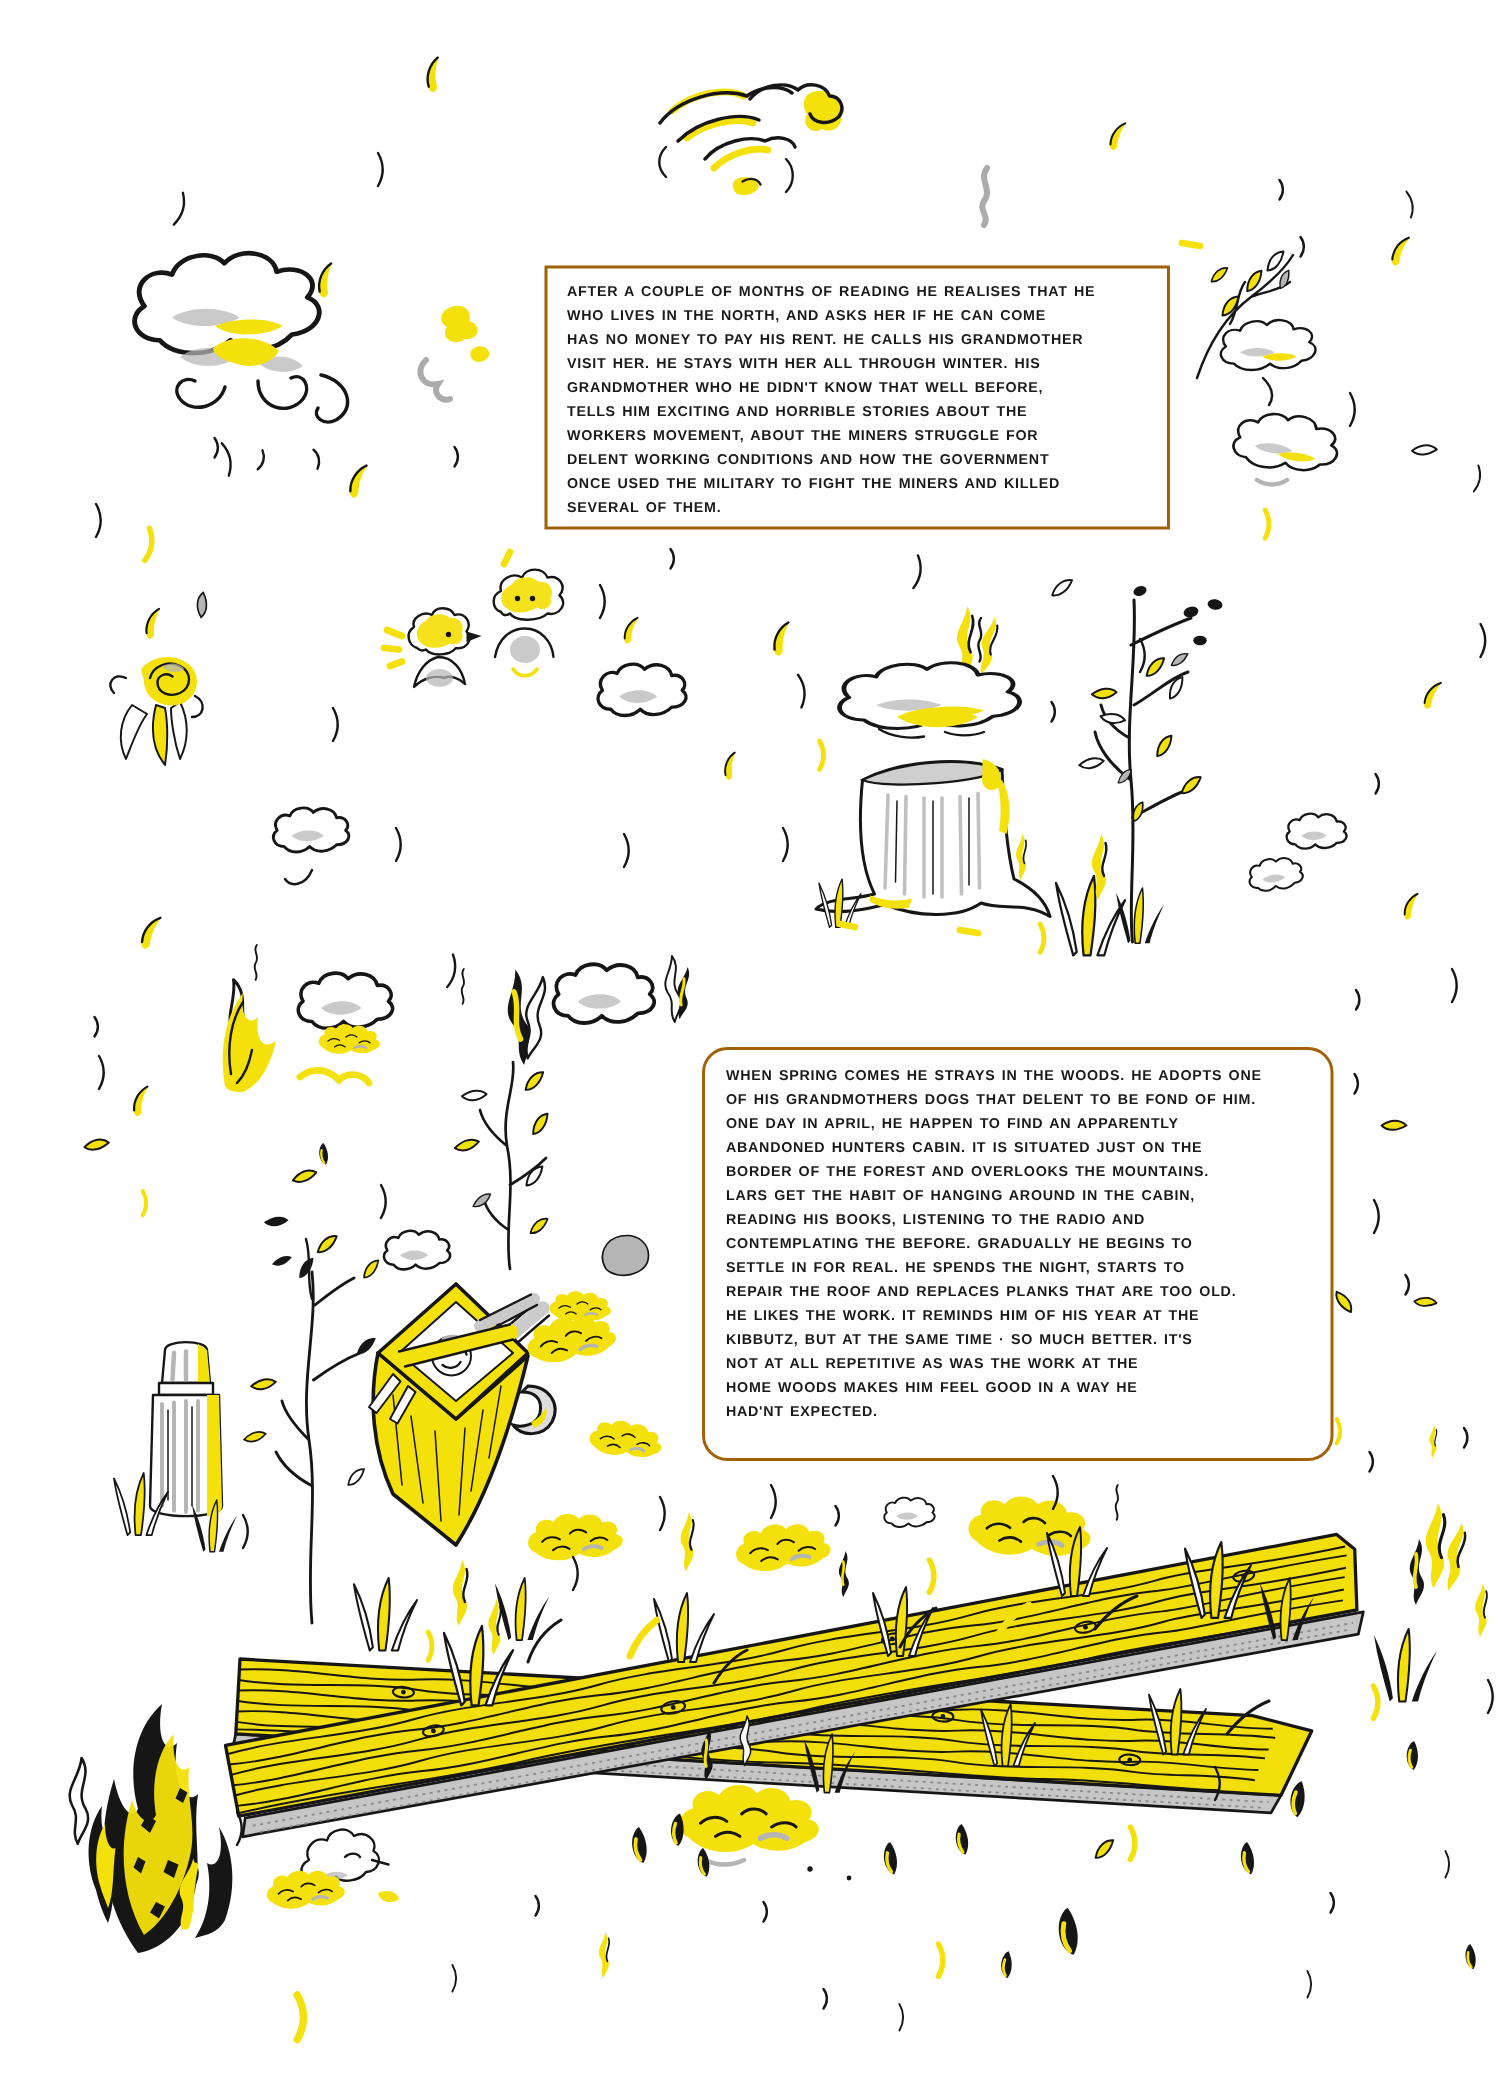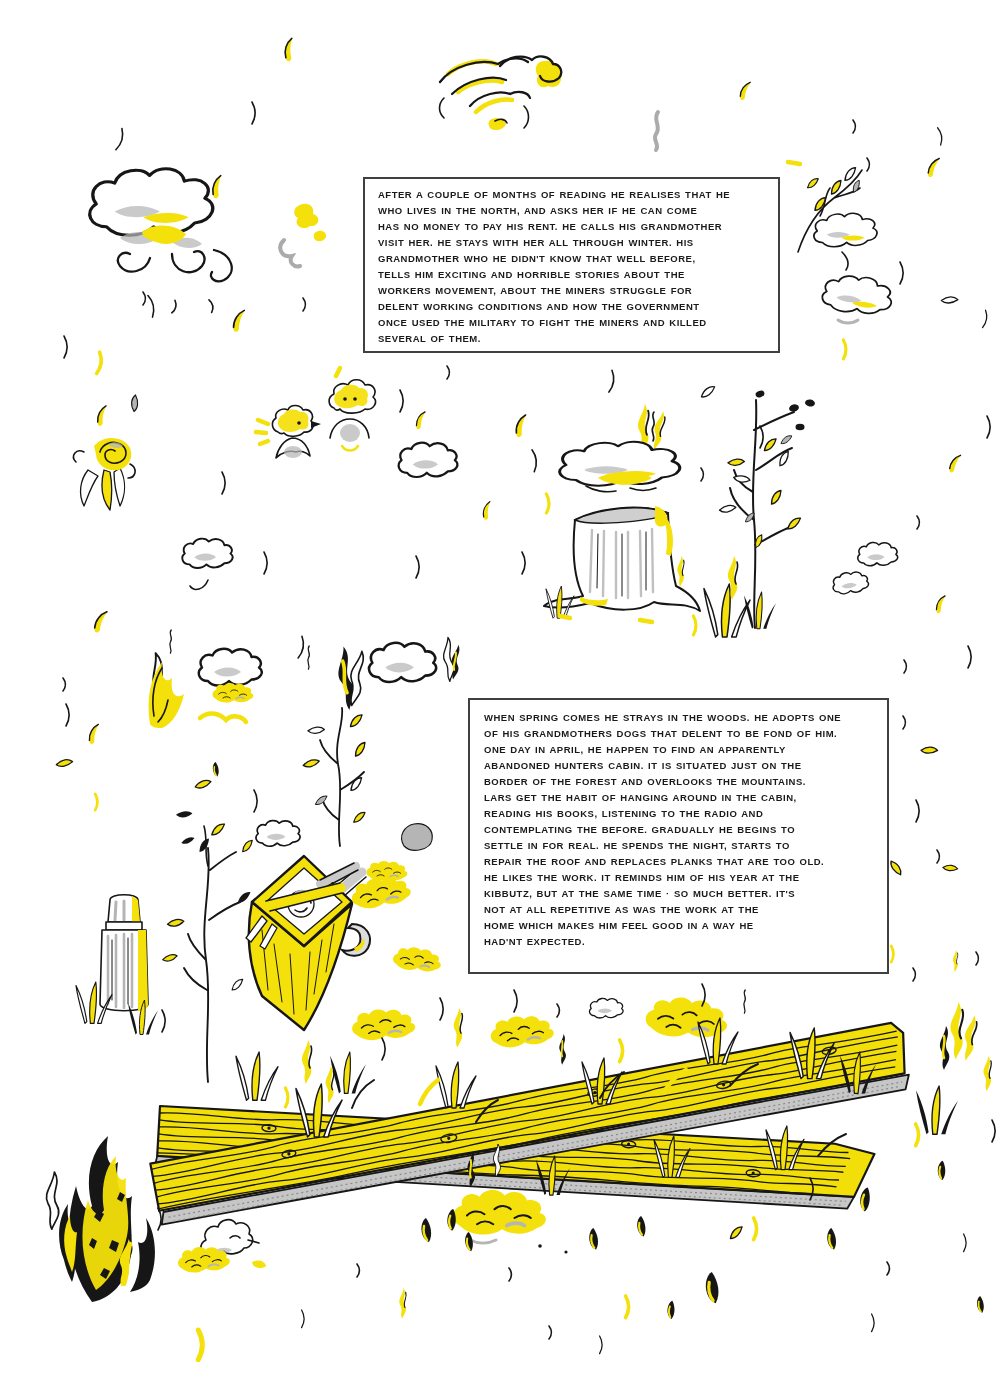--- a/index.html
+++ b/index.html
@@ -1,19 +1,19 @@
 <!DOCTYPE html>
 <html><head>
 <meta charset="utf-8">
 <style>
   html,body{margin:0;padding:0;background:#ffffff;}
   #page{position:relative;width:1003px;height:1400px;background:#ffffff;overflow:hidden;
         font-family:"Liberation Sans",sans-serif;}
   #art{position:absolute;inset:0;z-index:1;}
-  .caption{position:absolute;z-index:2;background:#ffffff;border:2px solid #404040;
+  .caption{position:absolute;z-index:2;background:#ffffff;border:2px solid #a16207;
            box-sizing:border-box;overflow:hidden;}
   .ln{font-size:9.5px;font-weight:600;letter-spacing:.5px;word-spacing:1.1px;
       line-height:16px;color:#1a1a1a;white-space:nowrap;}
   
   .st{fill:none;stroke:#161616;stroke-width:1.6;stroke-linecap:round;stroke-linejoin:round}
   .stB{fill:none;stroke:#161616;stroke-width:2.3;stroke-linecap:round;stroke-linejoin:round}
   .ys{fill:none;stroke:#f4e00a;stroke-width:2.5;stroke-linecap:round}
   .yS{fill:none;stroke:#f4e00a;stroke-width:4.5;stroke-linecap:round}
   .gs{fill:none;stroke:#b5b5b5;stroke-width:3;stroke-linecap:round}
   .gst{fill:none;stroke:#ababab;stroke-width:4;stroke-linecap:round}
@@ -550,31 +550,31 @@
   <div class="ln">HAS NO MONEY TO PAY HIS RENT. HE CALLS HIS GRANDMOTHER</div>
   <div class="ln">VISIT HER. HE STAYS WITH HER ALL THROUGH WINTER. HIS</div>
   <div class="ln">GRANDMOTHER WHO HE DIDN'T KNOW THAT WELL BEFORE,</div>
   <div class="ln">TELLS HIM EXCITING AND HORRIBLE STORIES ABOUT THE</div>
   <div class="ln">WORKERS MOVEMENT, ABOUT THE MINERS STRUGGLE FOR</div>
   <div class="ln">DELENT WORKING CONDITIONS AND HOW THE GOVERNMENT</div>
   <div class="ln">ONCE USED THE MILITARY TO FIGHT THE MINERS AND KILLED</div>
   <div class="ln">SEVERAL OF THEM.</div>
 </div>
 
-<div class="caption" style="left:468px;top:698px;width:421px;height:276px;padding:10px 14px;">
+<div class="caption" style="left:468px;top:698px;width:421px;height:276px;padding:10px 14px;border-radius:17px;">
   <div class="ln">WHEN SPRING COMES HE STRAYS IN THE WOODS. HE ADOPTS ONE</div>
   <div class="ln">OF HIS GRANDMOTHERS DOGS THAT DELENT TO BE FOND OF HIM.</div>
   <div class="ln">ONE DAY IN APRIL, HE HAPPEN TO FIND AN APPARENTLY</div>
   <div class="ln">ABANDONED HUNTERS CABIN. IT IS SITUATED JUST ON THE</div>
   <div class="ln">BORDER OF THE FOREST AND OVERLOOKS THE MOUNTAINS.</div>
   <div class="ln">LARS GET THE HABIT OF HANGING AROUND IN THE CABIN,</div>
   <div class="ln">READING HIS BOOKS, LISTENING TO THE RADIO AND</div>
   <div class="ln">CONTEMPLATING THE BEFORE. GRADUALLY HE BEGINS TO</div>
   <div class="ln">SETTLE IN FOR REAL. HE SPENDS THE NIGHT, STARTS TO</div>
   <div class="ln">REPAIR THE ROOF AND REPLACES PLANKS THAT ARE TOO OLD.</div>
   <div class="ln">HE LIKES THE WORK. IT REMINDS HIM OF HIS YEAR AT THE</div>
   <div class="ln">KIBBUTZ, BUT AT THE SAME TIME · SO MUCH BETTER. IT'S</div>
   <div class="ln">NOT AT ALL REPETITIVE AS WAS THE WORK AT THE</div>
-  <div class="ln">HOME WHICH MAKES HIM FEEL GOOD IN A WAY HE</div>
+  <div class="ln">HOME WOODS MAKES HIM FEEL GOOD IN A WAY HE</div>
   <div class="ln">HAD'NT EXPECTED.</div>
 </div>
 
 </div>
 
 </body></html>

